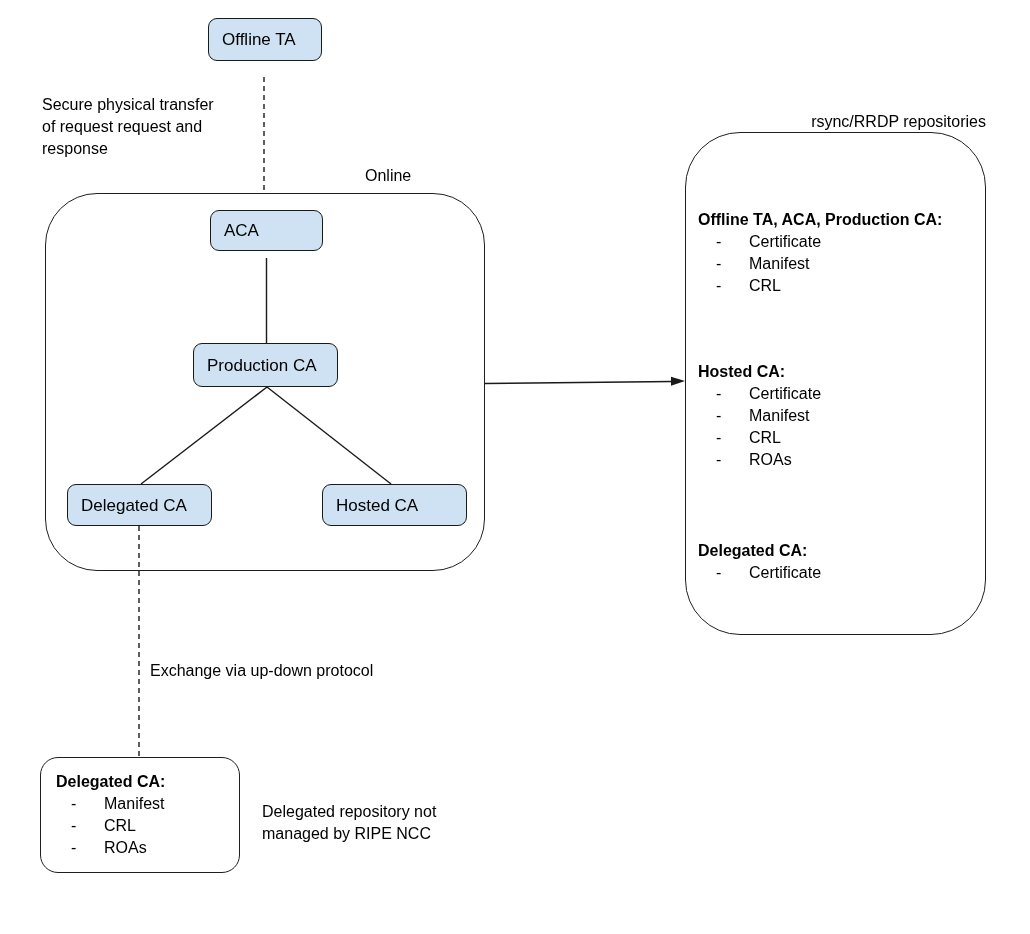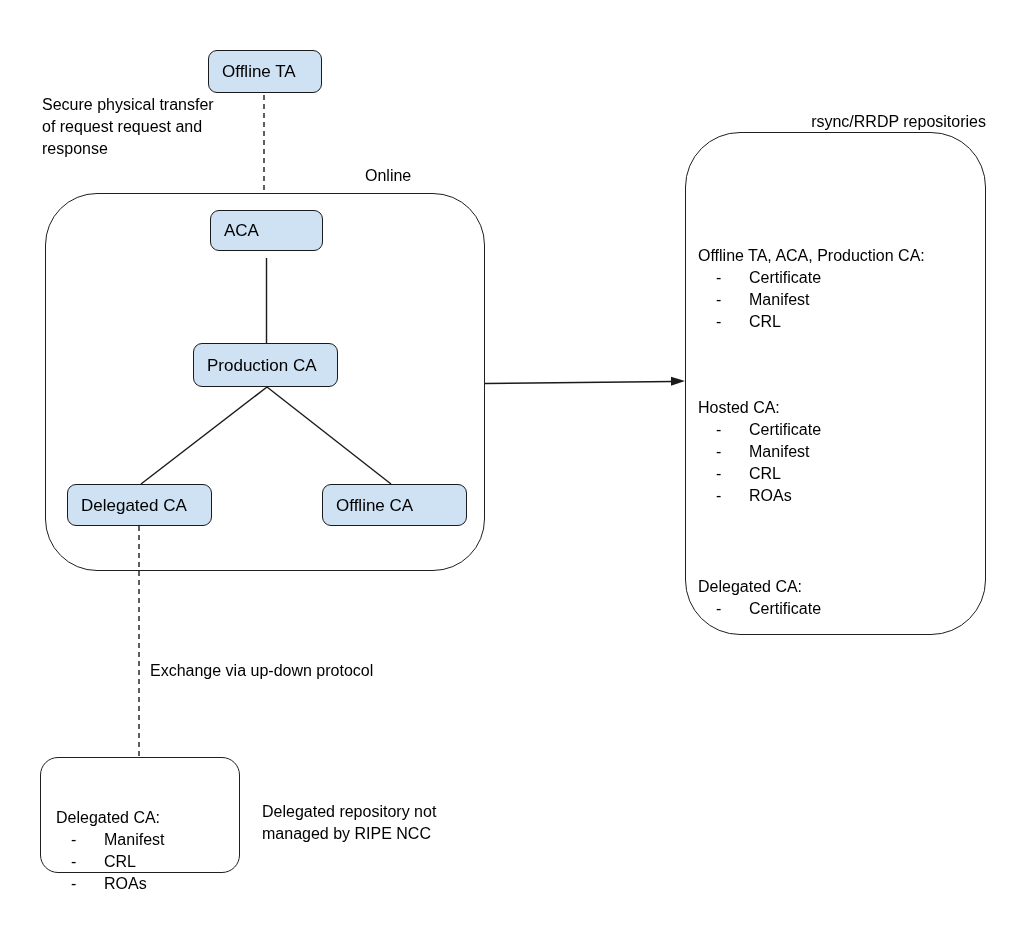--- a/index.html
+++ b/index.html
@@ -29,21 +29,21 @@
     border: 1.5px solid #1a1a1a;
     border-radius: 9px;
     box-sizing: border-box;
     display: flex;
     align-items: center;
     padding-left: 13px;
     font-size: 17px;
     line-height: 1;
     white-space: nowrap;
   }
-  .node-offline-ta   { left: 208px; top: 50px;  width: 114px; height: 43px; }
+  .node-offline-ta   { left: 208px; top: 18px;  width: 114px; height: 43px; }
   .node-aca          { left: 210px; top: 210px; width: 113px; height: 41px; }
   .node-production   { left: 193px; top: 343px; width: 145px; height: 44px; }
   .node-delegated    { left: 67px;  top: 484px; width: 145px; height: 42px; }
   .node-hosted       { left: 322px; top: 484px; width: 145px; height: 42px; }
 
   
   .online-container {
     position: absolute;
     left: 45px; top: 193px;
     width: 440px; height: 378px;
@@ -78,21 +78,21 @@
   .repo-section {
     position: absolute;
     left: 12px;
     right: 8px;
     font-size: 16px;
     line-height: 22px;
   }
   .repo-section-1 { top: 76px; }
   .repo-section-2 { top: 228px; }
   .repo-section-3 { top: 407px; }
-  .repo-heading { font-weight: normal; margin-top: 36px; }
+  .repo-heading { font-weight: bold; }
   .repo-item { padding-left: 18px; display: flex; }
   .bullet {
     display: inline-block;
     width: 33px;
     flex: 0 0 33px;
   }
 
   
   .delegated-box {
     position: absolute;
@@ -135,21 +135,21 @@
   <div class="node node-aca">
     <span>ACA</span>
   </div>
   <div class="node node-delegated">
     <span>Delegated CA</span>
   </div>
   <div class="node node-production">
     <span>Production CA</span>
   </div>
   <div class="node node-hosted">
-    <span>Offline CA</span>
+    <span>Hosted CA</span>
   </div>
 
   <div class="free-label label-repo-title">rsync/RRDP repositories</div>
 
   <div class="repo-box">
 
     <div class="repo-section repo-section-1">
       <div class="repo-heading">Offline TA, ACA, Production CA:</div>
       <div class="repo-item">
         <span class="bullet">-</span>

